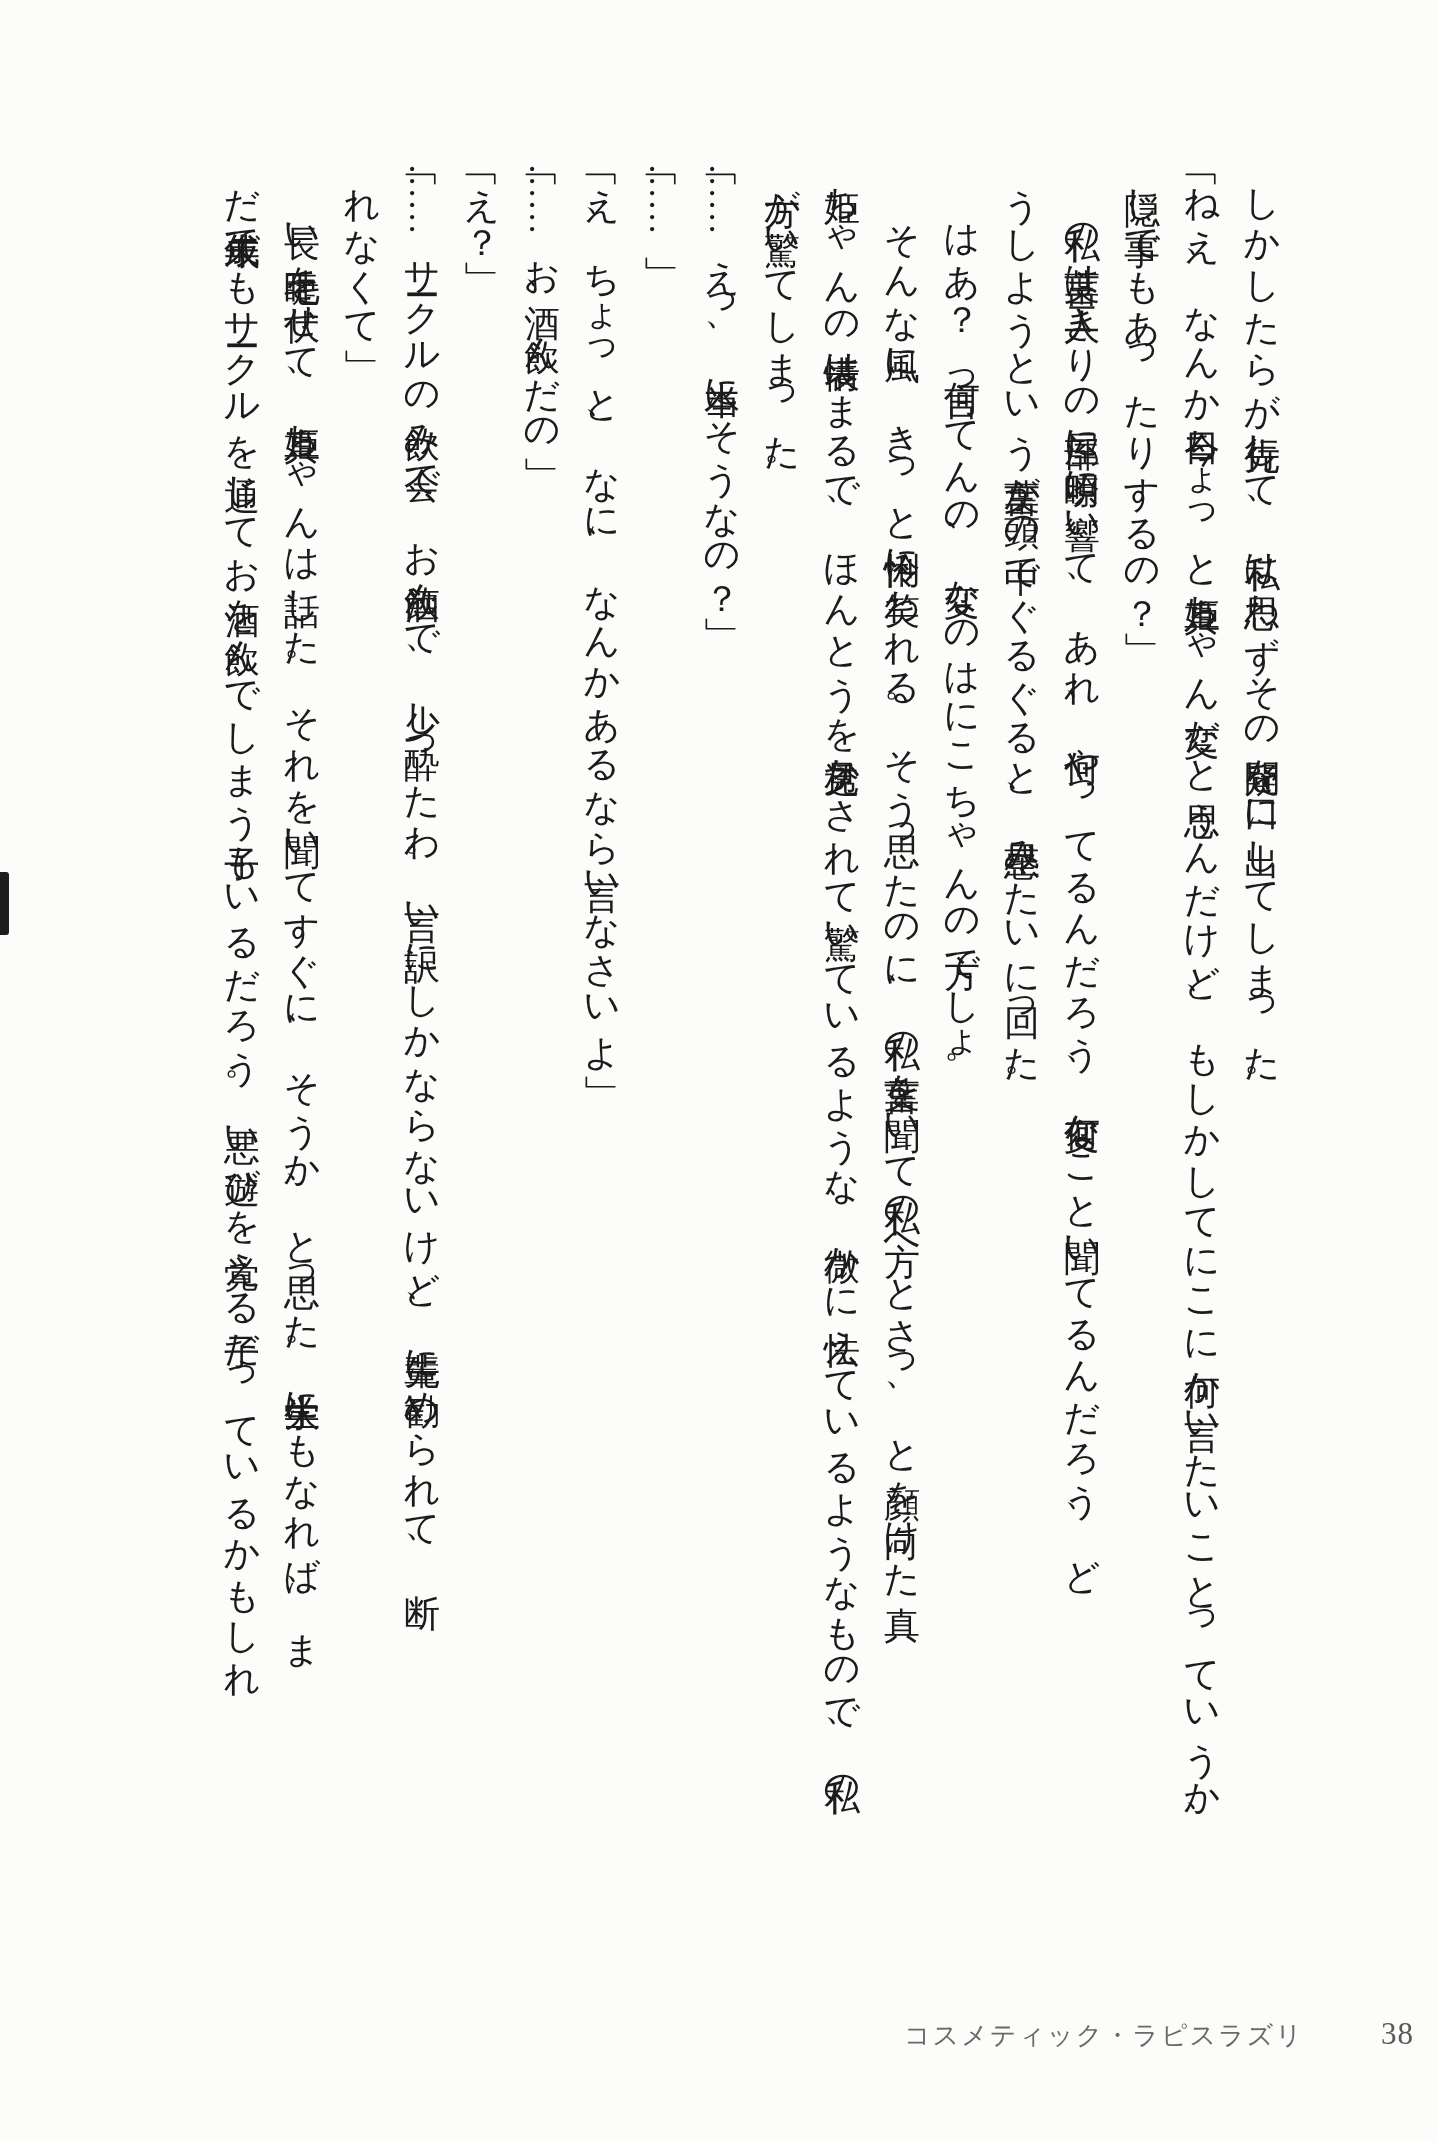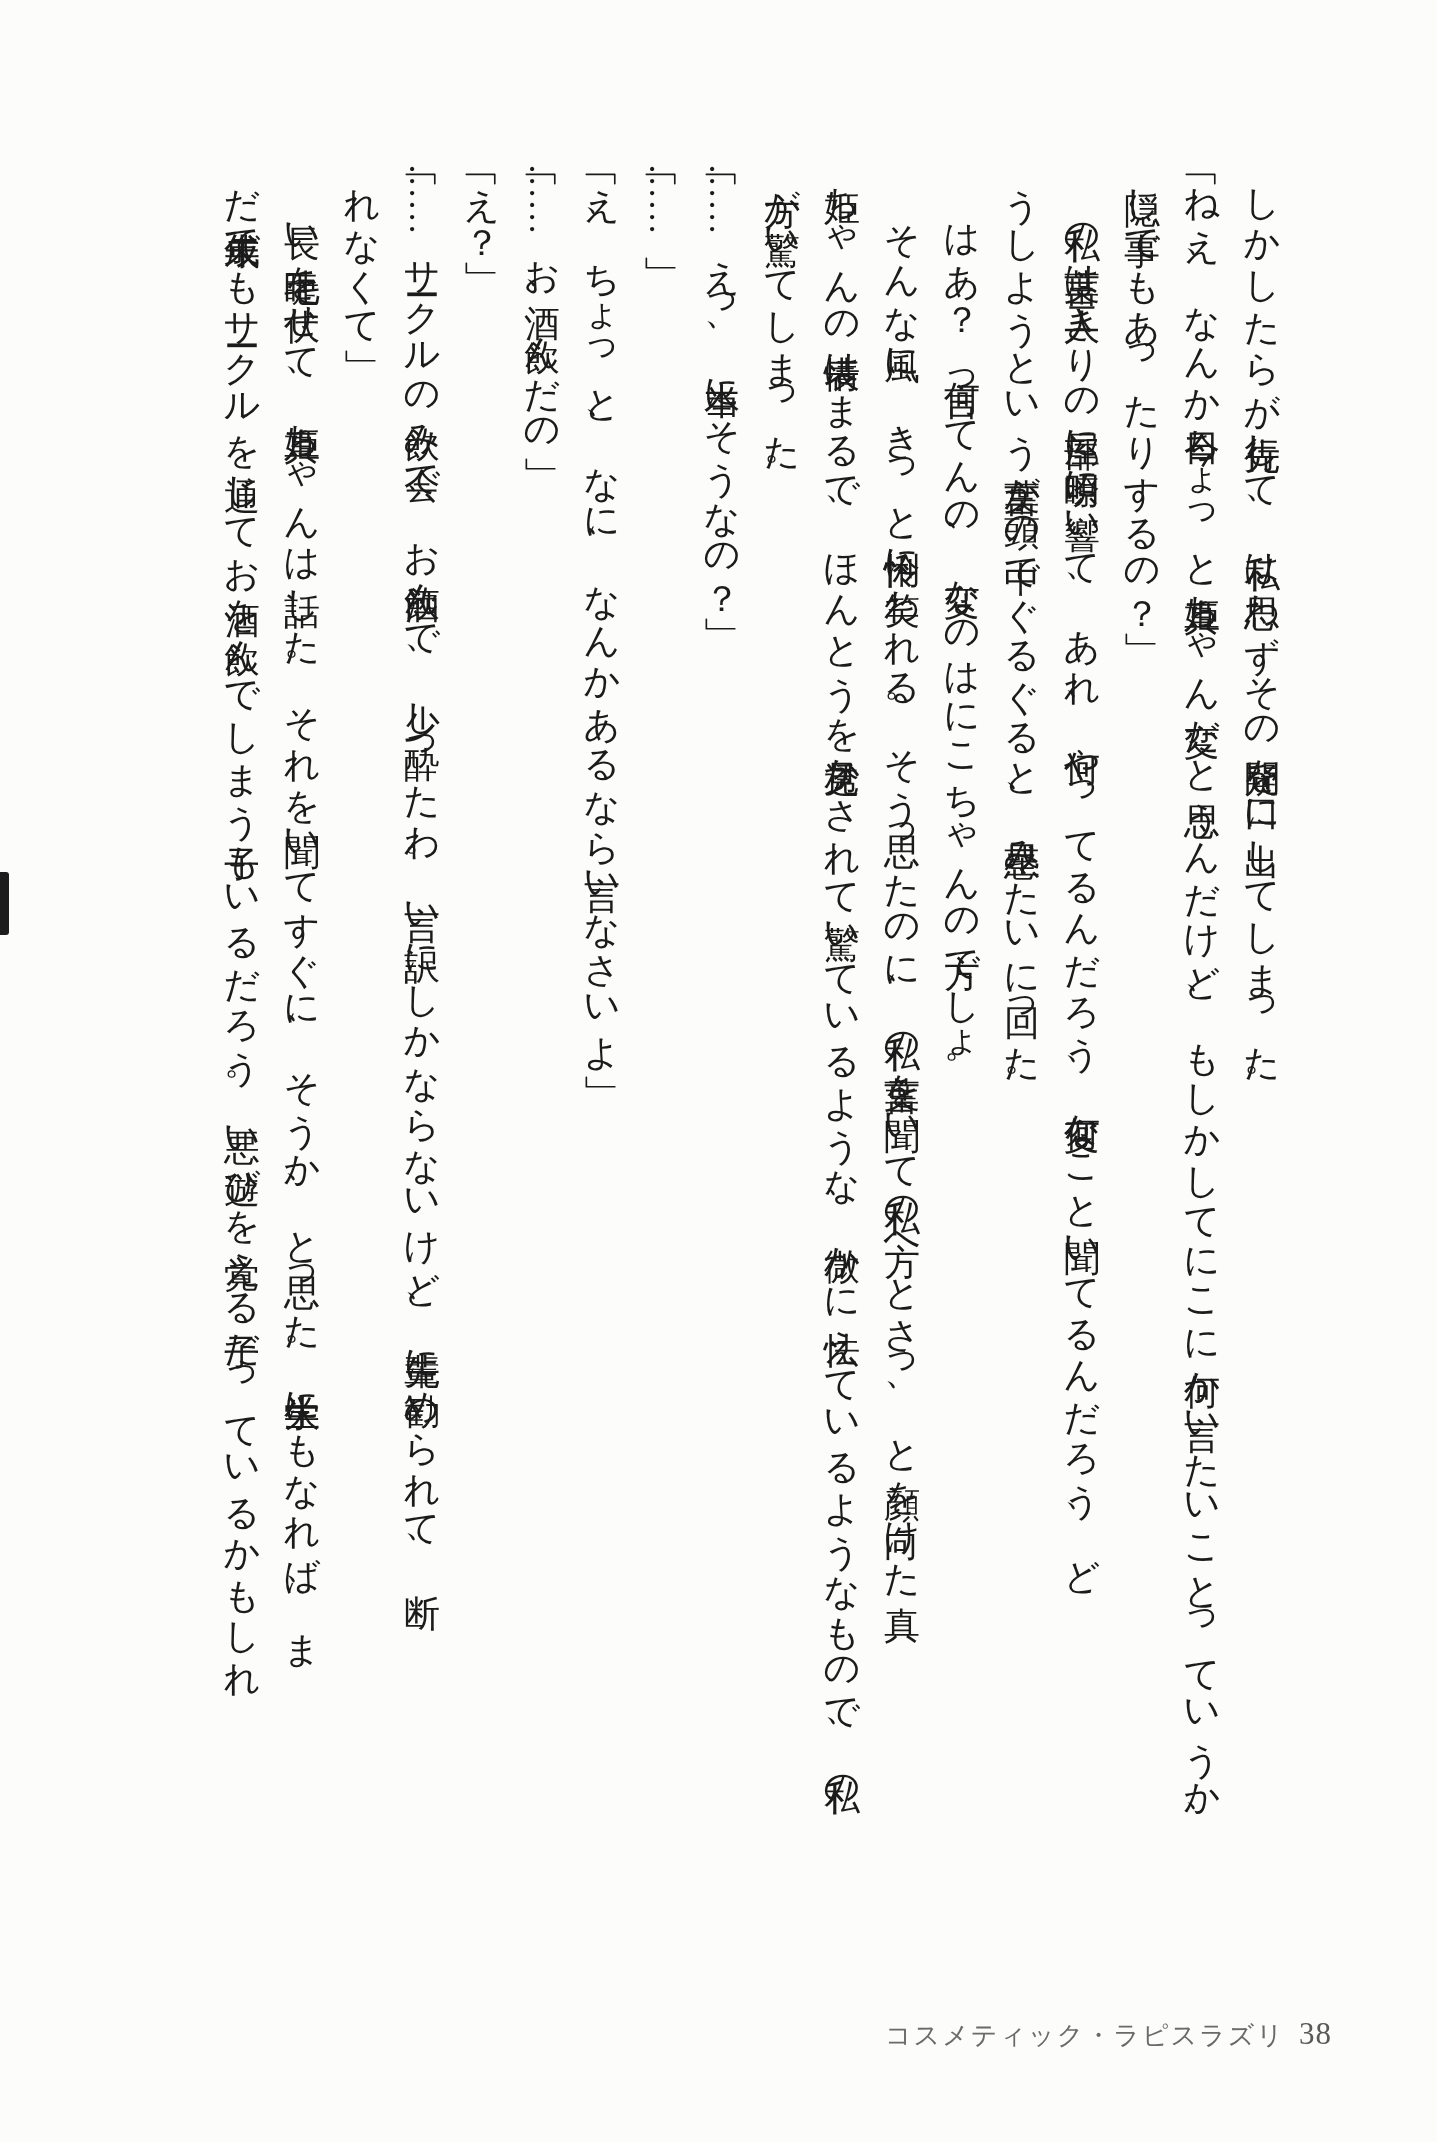--- a/index.html
+++ b/index.html
@@ -30,35 +30,36 @@
     color: #1b1b1b;
     white-space: nowrap;
   }
   .text-block p {
     margin: 0;
     padding: 0;
   }
   
   .footer {
     position: absolute;
-    left: 885px;
+    left: 904px;
     top: 2016px;
     display: flex;
     align-items: baseline;
-    gap: 14px;
+    gap: 48px;
   }
   .footer .running-title {
     font-size: 26px;
     letter-spacing: 2px;
     color: #6a6a6a;
   }
   .footer .page-number {
     font-size: 31px;
     color: #595959;
     letter-spacing: 1px;
+    margin-left: 29px;
   }
   
   .scan-mark {
     position: absolute;
     left: 0;
     top: 872px;
     width: 9px;
     height: 63px;
     background: #1d1d1d;
     border-radius: 0 3px 3px 0;

